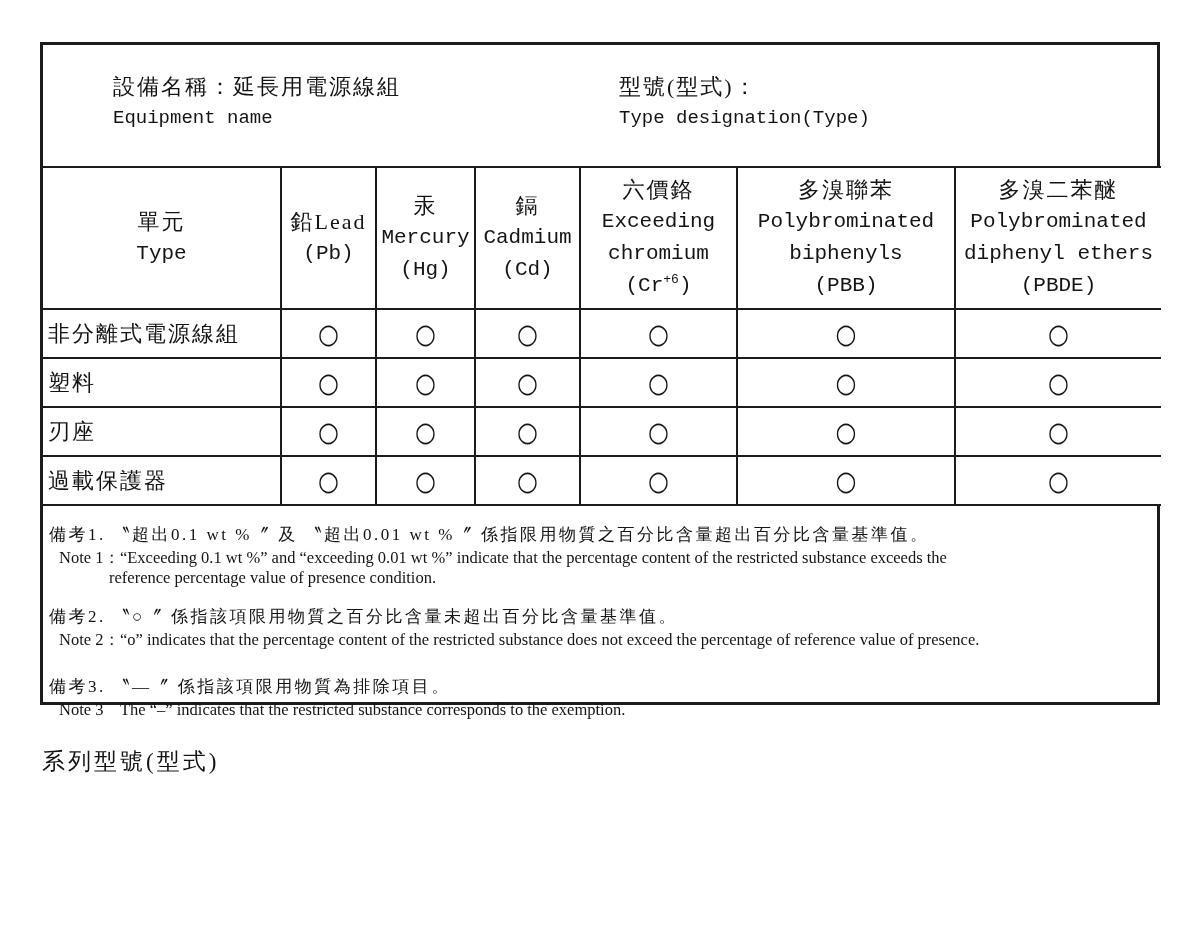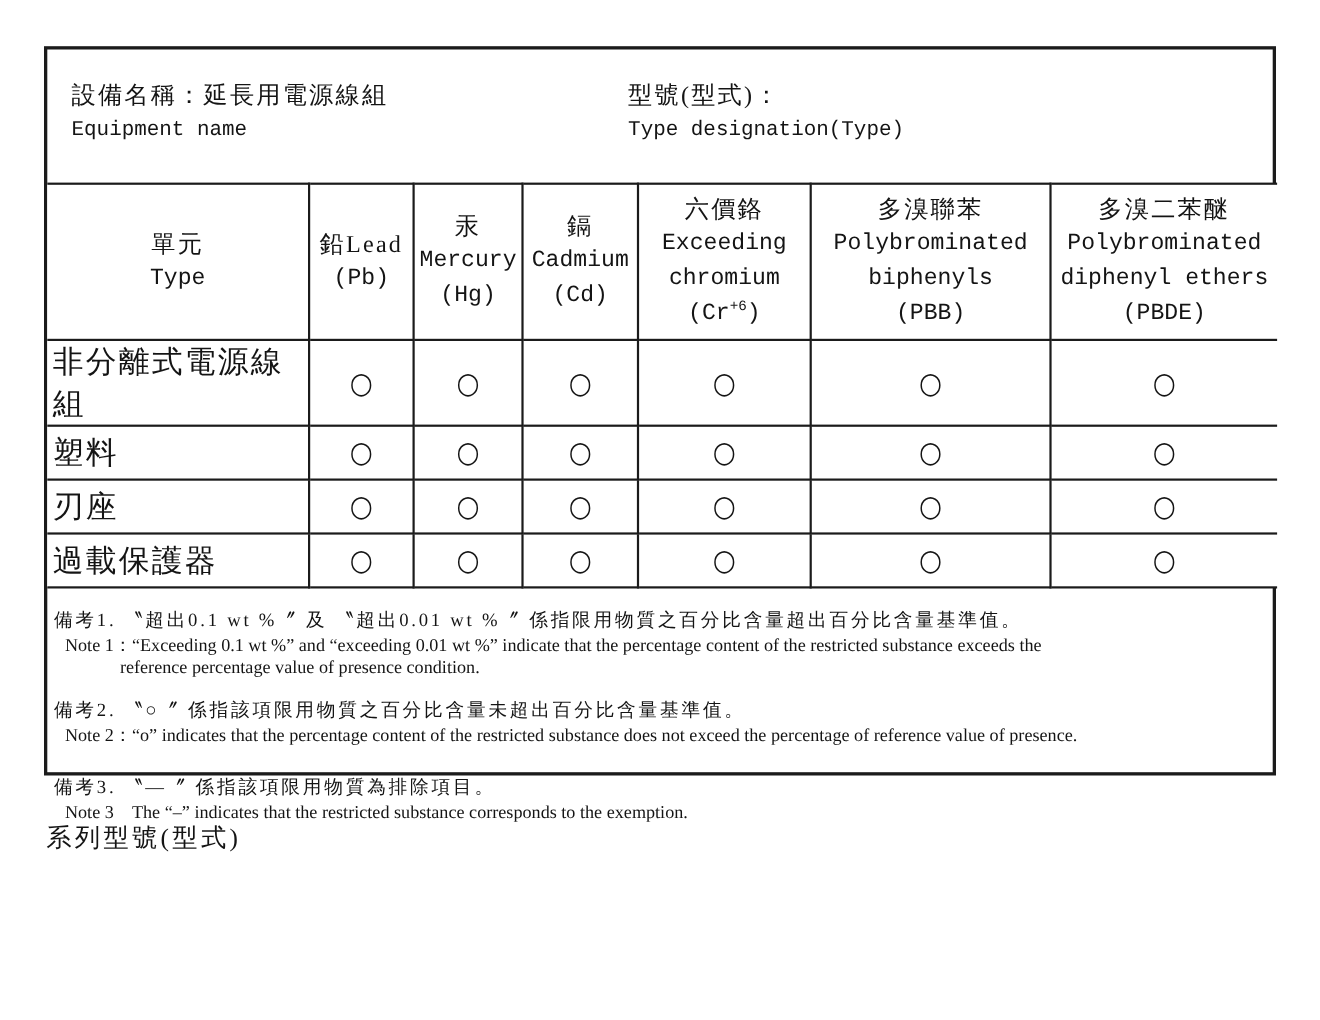--- a/index.html
+++ b/index.html
@@ -9,40 +9,40 @@
   }
   html,body{margin:0;padding:0;background:var(--bg);}
   body{width:1200px;height:927px;position:relative;color:var(--text);
        font-family:"Liberation Serif","DejaVu Serif",serif;}
   .page{position:absolute;inset:0;background:var(--bg);overflow:hidden;}
 
   .doc-box{position:absolute;left:40px;top:42px;width:1120px;height:663px;
            border:3px solid var(--border);box-sizing:border-box;background:var(--bg);}
 
   
-  .top-area{position:relative;height:121px;}
+  .top-area{position:relative;height:121px;margin-left:48px;}
   .equip-block{position:absolute;left:22px;top:28px;}
   .type-block{position:absolute;left:528px;top:28px;}
   .zh{font-size:22px;letter-spacing:2px;line-height:28px;}
   .top-area .en{font-family:"Liberation Mono","DejaVu Sans Mono",monospace;
                 font-size:19px;letter-spacing:0;margin-top:6px;line-height:22px;}
 
   
   table.subst-table{border-collapse:collapse;table-layout:fixed;width:100%;}
   .subst-table th,.subst-table td{border:2px solid var(--border);padding:0;background:var(--bg);}
   .subst-table tr > *:first-child{border-left:none;}
   .subst-table tr > *:last-child{border-right:none;}
   .subst-table th{height:140px;vertical-align:middle;font-weight:normal;text-align:center;}
   .subst-table td{height:47px;}
   .hline{line-height:32px;}
   .hline.zh{font-size:22px;letter-spacing:2px;}
   .hline.en{font-family:"Liberation Mono","DejaVu Sans Mono",monospace;
             font-size:21px;letter-spacing:0;}
   .hline sup{font-size:13px;line-height:0;}
-  td.unit-cell{font-size:28px;letter-spacing:2px;padding-left:5px;text-align:left;}
+  td.unit-cell{font-size:22px;letter-spacing:2px;padding-left:5px;text-align:left;}
   td.mark-cell{text-align:center;vertical-align:middle;}
   .mark{font-family:"DejaVu Sans","Liberation Sans",sans-serif;
         font-size:24px;line-height:1;display:inline-block;transform:scaleY(1.12);}
 
   
   .notes{padding:15px 12px 0 6px;}
   .note-zh{font-size:17px;letter-spacing:2.5px;line-height:27px;}
   .note-en{font-family:"Liberation Serif","DejaVu Serif",serif;font-size:16.5px;
            line-height:20px;margin-left:10px;letter-spacing:0;}
   .note-en.indent{margin-left:60px;}

